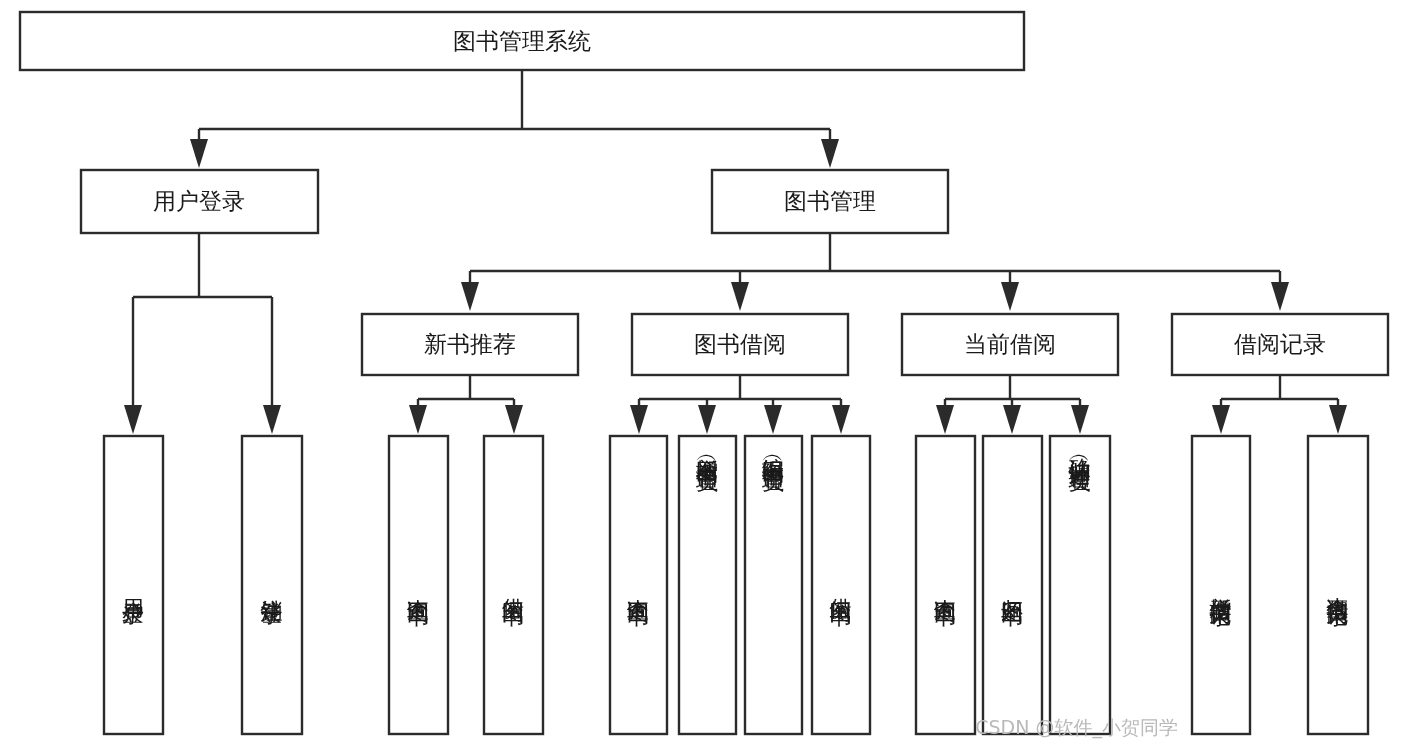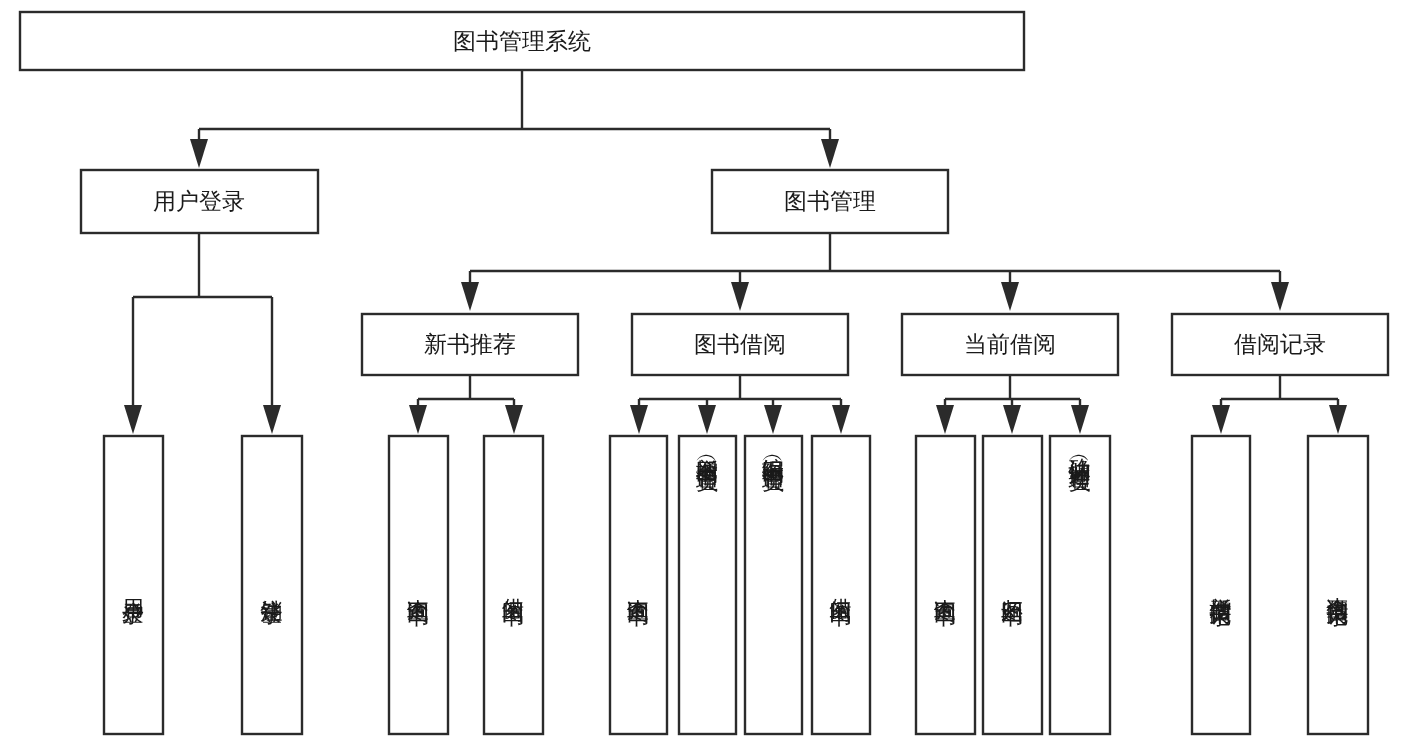--- a/index.html
+++ b/index.html
@@ -212,14 +212,15 @@
   <div class="vert-label top-aligned" style="left:745px; top:436px; width:57px; height:298px;">编辑图书（管理员）</div>
   <div class="vert-label" style="left:812px; top:436px; width:58px; height:298px;">借阅图书</div>
 
   <div class="vert-label" style="left:916px; top:436px; width:59px; height:298px;">查询图书</div>
   <div class="vert-label" style="left:983px; top:436px; width:59px; height:298px;">归还图书</div>
   <div class="vert-label top-aligned" style="left:1050px; top:436px; width:60px; height:298px;">确认归还（管理员）</div>
 
   <div class="vert-label" style="left:1192px; top:436px; width:58px; height:298px;">新增借阅记录</div>
   <div class="vert-label" style="left:1308px; top:436px; width:60px; height:298px;">查询借阅记录</div>
 
+  <div class="watermark">CSDN @软件_小贺同学</div>
 
 </div>
 
 </body></html>

